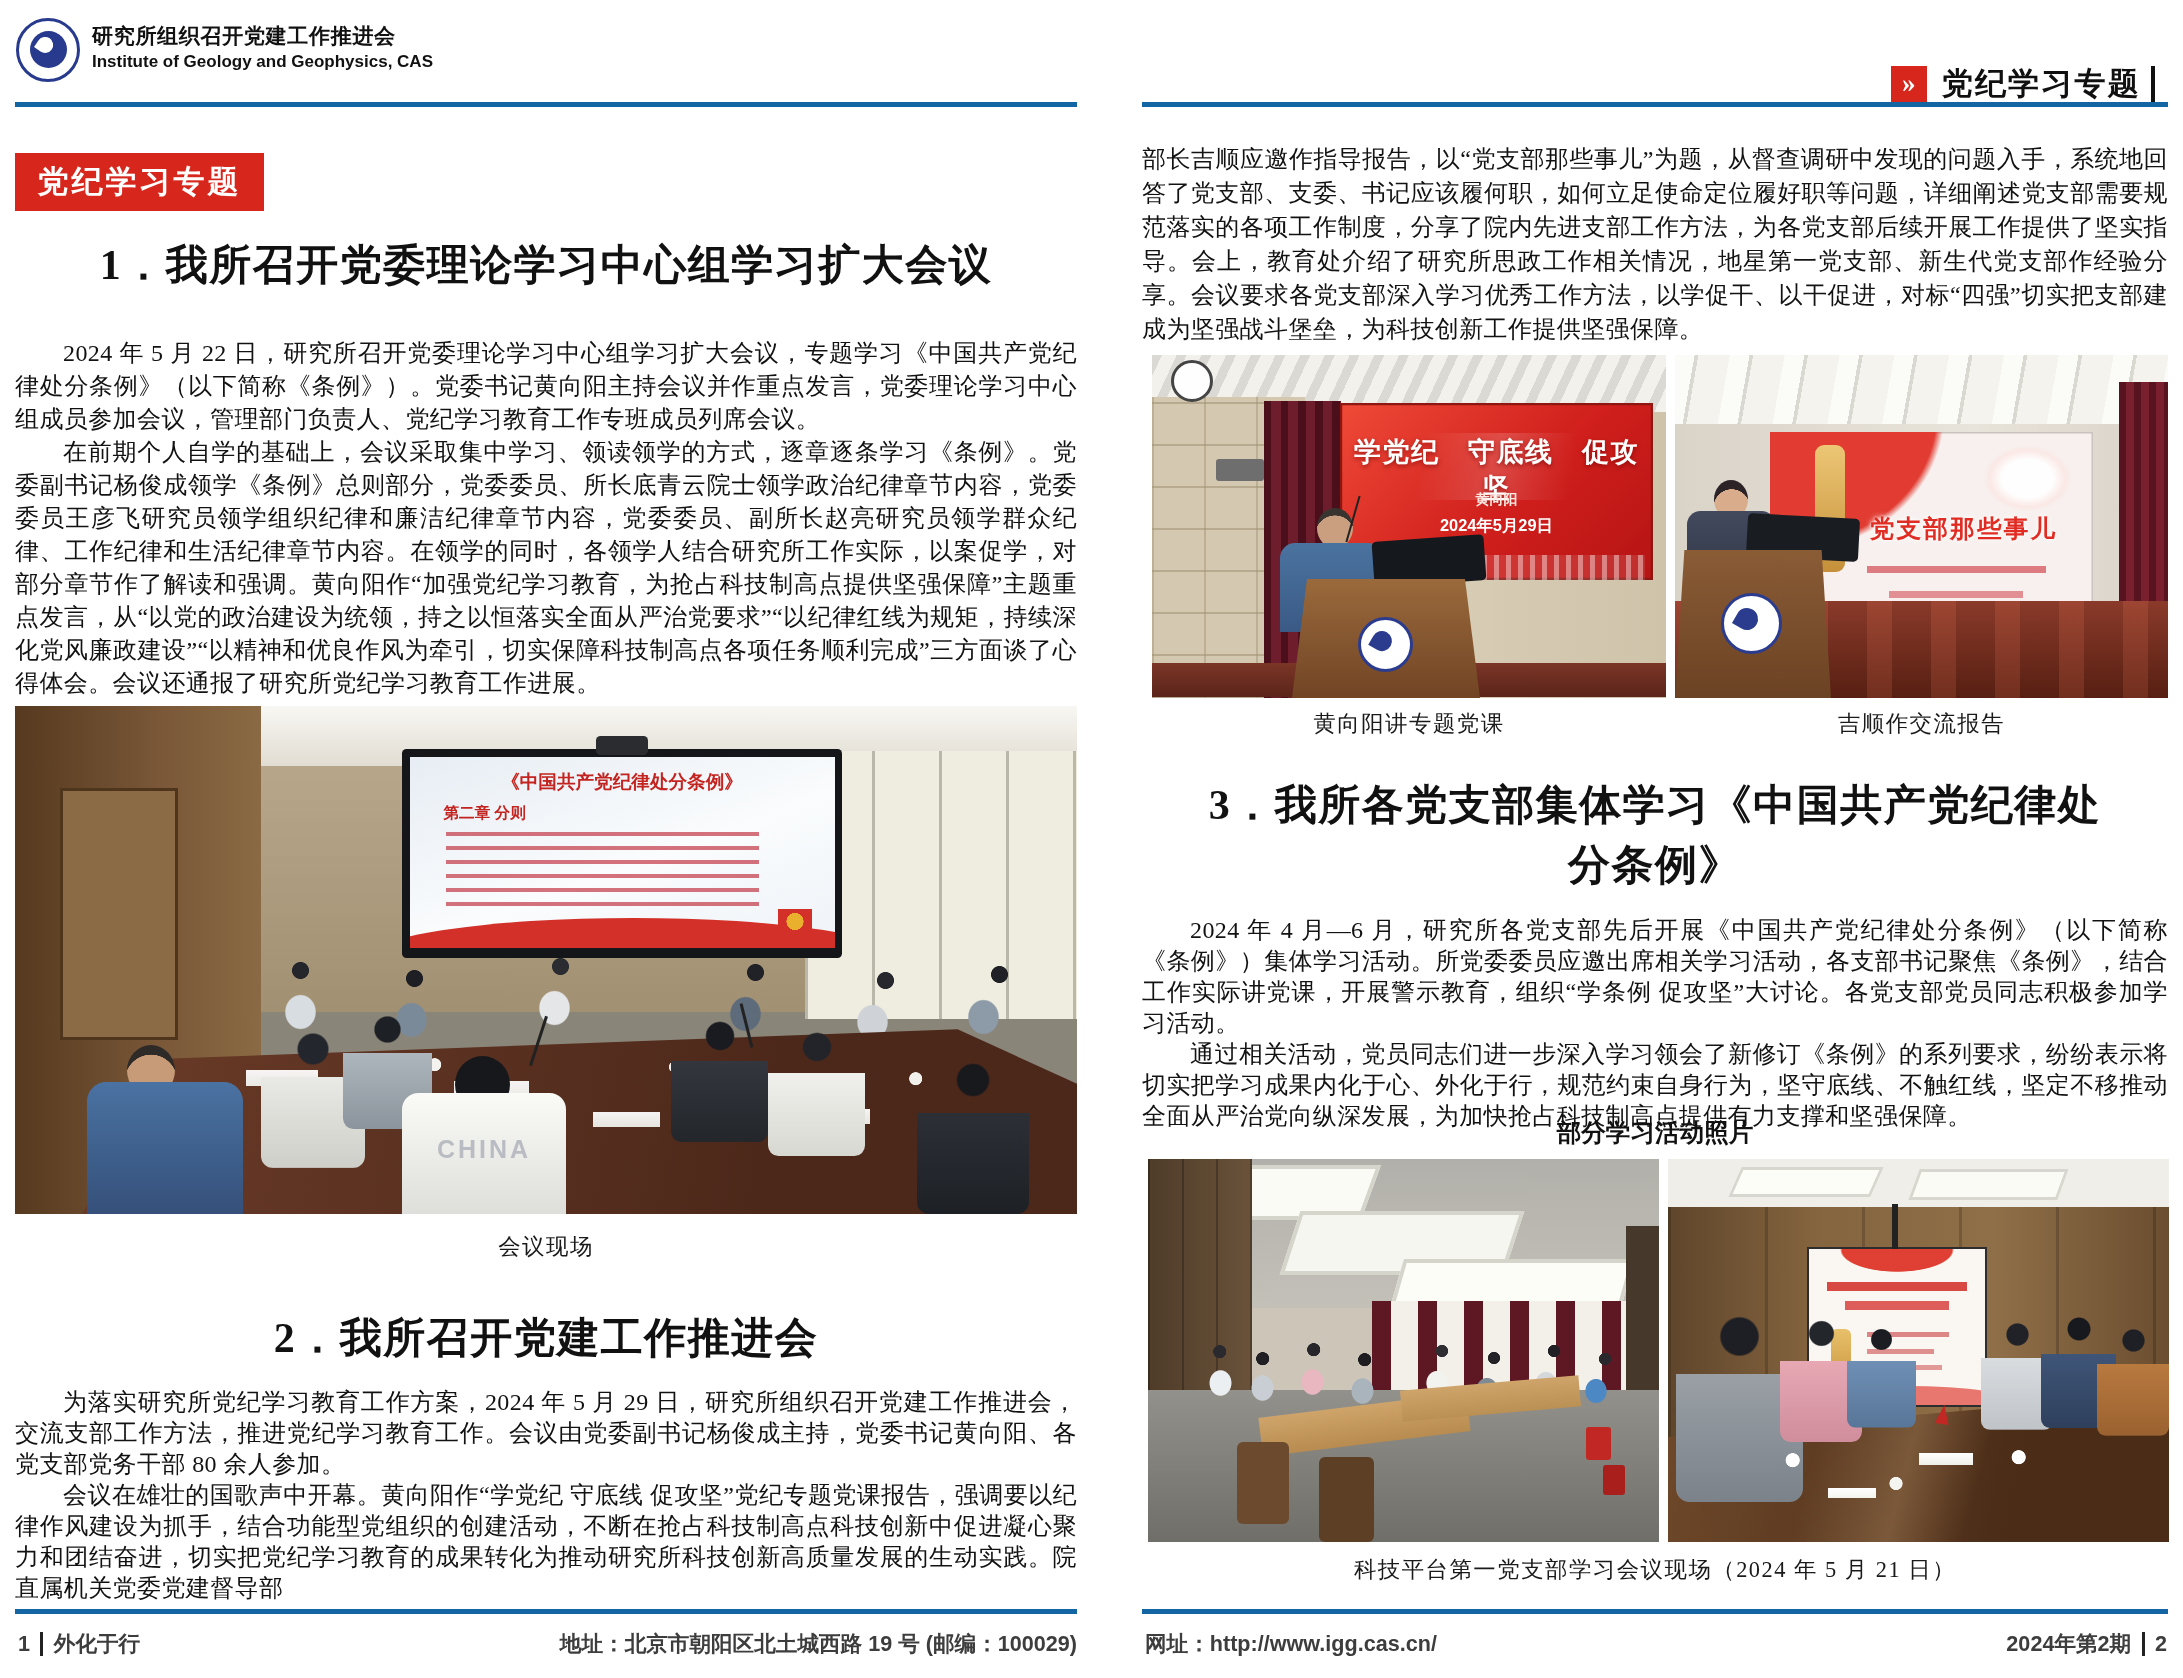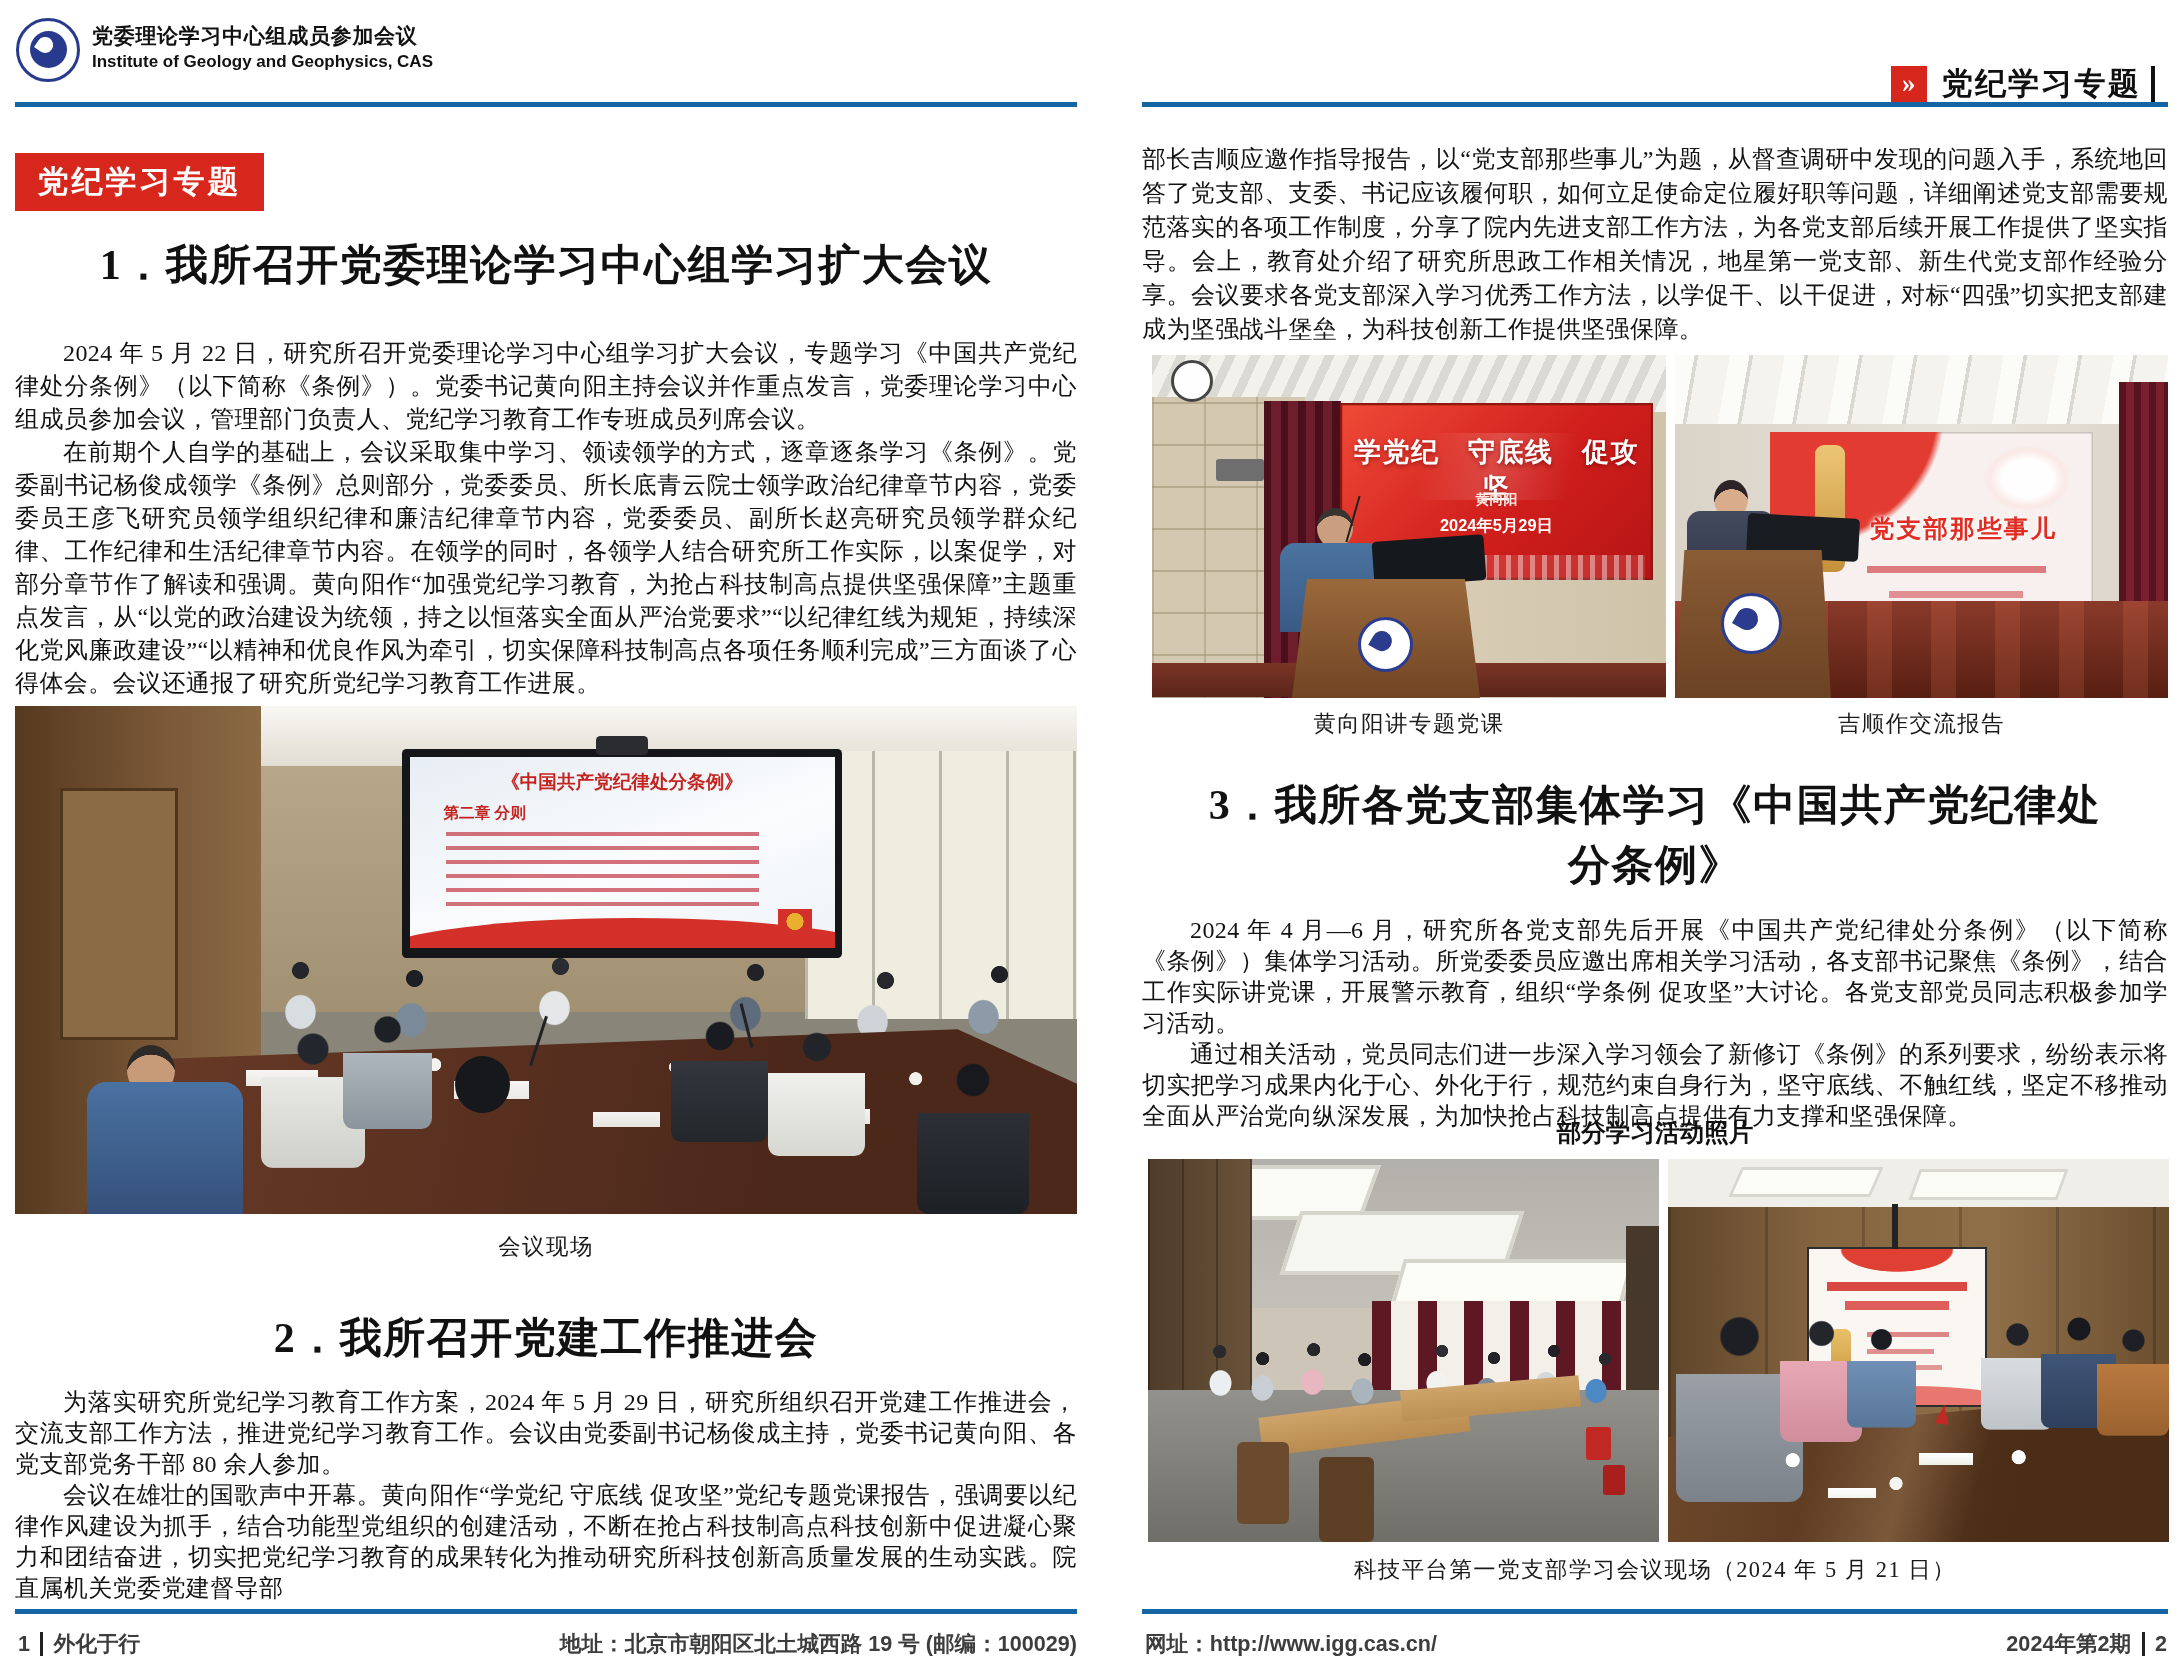--- a/index.html
+++ b/index.html
@@ -32,21 +32,21 @@
   .podlogo:after{content:"";position:absolute;left:22%;top:22%;width:40%;height:40%;border-radius:50% 50% 50% 0;background:#2b3c8e;transform:rotate(30deg);}
 </style>
 </head>
 <body>
 
 <div class="canvas">
 
   <div class="logoring abs" style="left:16.4px;top:18px;">
     <div class="logoswirl"></div>
   </div>
-  <div class="abs sans" style="left:92px;top:22.4px;font-size:21px;font-weight:700;letter-spacing:0.7px;">党委理论学习中心组成员参加会议</div>
+  <div class="abs sans" style="left:92px;top:22.4px;font-size:21px;font-weight:700;letter-spacing:0.7px;">研究所组织召开党建工作推进会</div>
   <div class="abs sans" style="left:92px;top:52px;font-size:17px;font-weight:700;">Institute of Geology and Geophysics, CAS</div>
   <div class="rule" style="left:15px;top:102px;width:1062px;"></div>
 
   <div class="badge" style="left:15px;top:153px;">党纪学习专题</div>
 
   <div class="h1" style="left:15px;top:235px;width:1062px;">1．我所召开党委理论学习中心组学习扩大会议</div>
   <div class="bodytxt" style="left:15px;top:337px;width:1062px;">
     <p>2024 年 5 月 22 日，研究所召开党委理论学习中心组学习扩大会议，专题学习《中国共产党纪律处分条例》（以下简称《条例》）。党委书记黄向阳主持会议并作重点发言，党委理论学习中心组成员参加会议，管理部门负责人、党纪学习教育工作专班成员列席会议。</p>
     <p>在前期个人自学的基础上，会议采取集中学习、领读领学的方式，逐章逐条学习《条例》。党委副书记杨俊成领学《条例》总则部分，党委委员、所长底青云院士领学政治纪律章节内容，党委委员王彦飞研究员领学组织纪律和廉洁纪律章节内容，党委委员、副所长赵亮研究员领学群众纪律、工作纪律和生活纪律章节内容。在领学的同时，各领学人结合研究所工作实际，以案促学，对部分章节作了解读和强调。黄向阳作“加强党纪学习教育，为抢占科技制高点提供坚强保障”主题重点发言，从“以党的政治建设为统领，持之以恒落实全面从严治党要求”“以纪律红线为规矩，持续深化党风廉政建设”“以精神和优良作风为牵引，切实保障科技制高点各项任务顺利完成”三方面谈了心得体会。会议还通报了研究所党纪学习教育工作进展。</p>
   </div>
@@ -104,20 +104,23 @@
       background-image:radial-gradient(circle,#191b20 0 45%,transparent 50%),linear-gradient(#33373d,#23262b);
       background-size:42px 42px,100% 64%;background-position:50% 0,50% 100%;"></div>
     <div class="fig" style="left:753px;top:320px;width:97px;height:130px;border-radius:10.4px;
       background-image:radial-gradient(circle,#22242a 0 45%,transparent 50%),linear-gradient(#f0f0ec,#d8d8d2);
       background-size:42px 42px,100% 64%;background-position:50% 0,50% 100%;"></div>
     <div class="fig" style="left:902px;top:350px;width:112px;height:158px;border-radius:12px;
       background-image:radial-gradient(circle,#17191d 0 45%,transparent 50%),linear-gradient(#2c2f35,#1d2025);
       background-size:48px 48px,100% 64%;background-position:50% 0,50% 100%;"></div>
 
     <div class="abs" style="left:440px;top:350px;width:55px;height:57px;border-radius:50%;background:#17181c;"></div>
+    <div class="abs" style="left:387px;top:387px;width:164px;height:121px;border-radius:16.4px 16.4px 0 0;background:linear-gradient(#fafaf7,#dededa);text-align:center;">
+      <span class="sans" style="display:inline-block;margin-top:42px;font-size:25px;font-weight:700;letter-spacing:3px;color:#b9bcc2;">CHINA</span>
+    </div>
     <div class="abs" style="left:522px;top:309px;width:3px;height:52px;background:#222;transform:rotate(18deg);"></div>
     <div class="abs" style="left:730px;top:297px;width:3px;height:45px;background:#222;transform:rotate(-14deg);"></div>
   </div>
   <div class="caption" style="left:15px;top:1231px;width:1062px;">会议现场</div>
 
   <div class="h1" style="left:15px;top:1308px;width:1062px;">2．我所召开党建工作推进会</div>
   <div class="bodytxt" style="left:15px;top:1387px;width:1062px;line-height:31px;">
     <p>为落实研究所党纪学习教育工作方案，2024 年 5 月 29 日，研究所组织召开党建工作推进会，交流支部工作方法，推进党纪学习教育工作。会议由党委副书记杨俊成主持，党委书记黄向阳、各党支部党务干部 80 余人参加。</p>
     <p>会议在雄壮的国歌声中开幕。黄向阳作“学党纪 守底线 促攻坚”党纪专题党课报告，强调要以纪律作风建设为抓手，结合功能型党组织的创建活动，不断在抢占科技制高点科技创新中促进凝心聚力和团结奋进，切实把党纪学习教育的成果转化为推动研究所科技创新高质量发展的生动实践。院直属机关党委党建督导部</p>
   </div>

